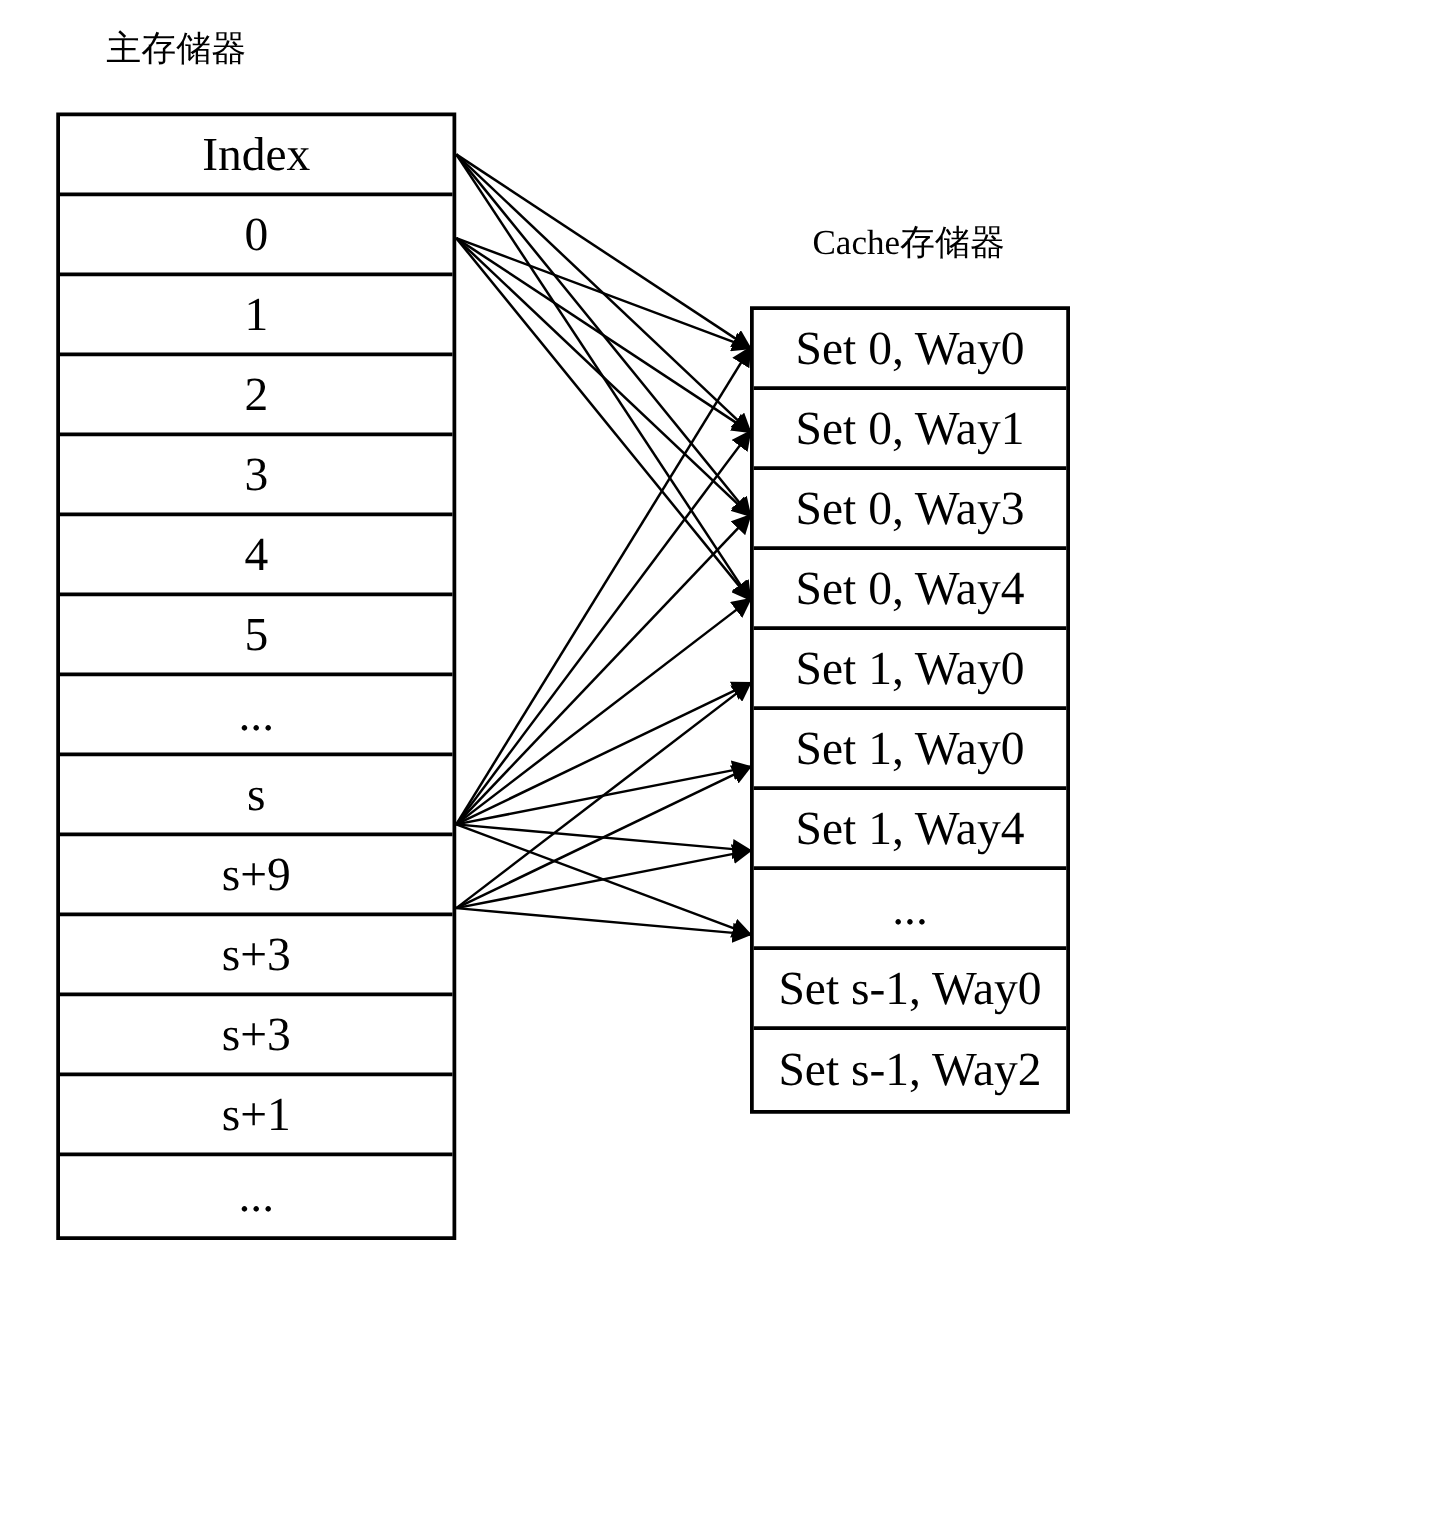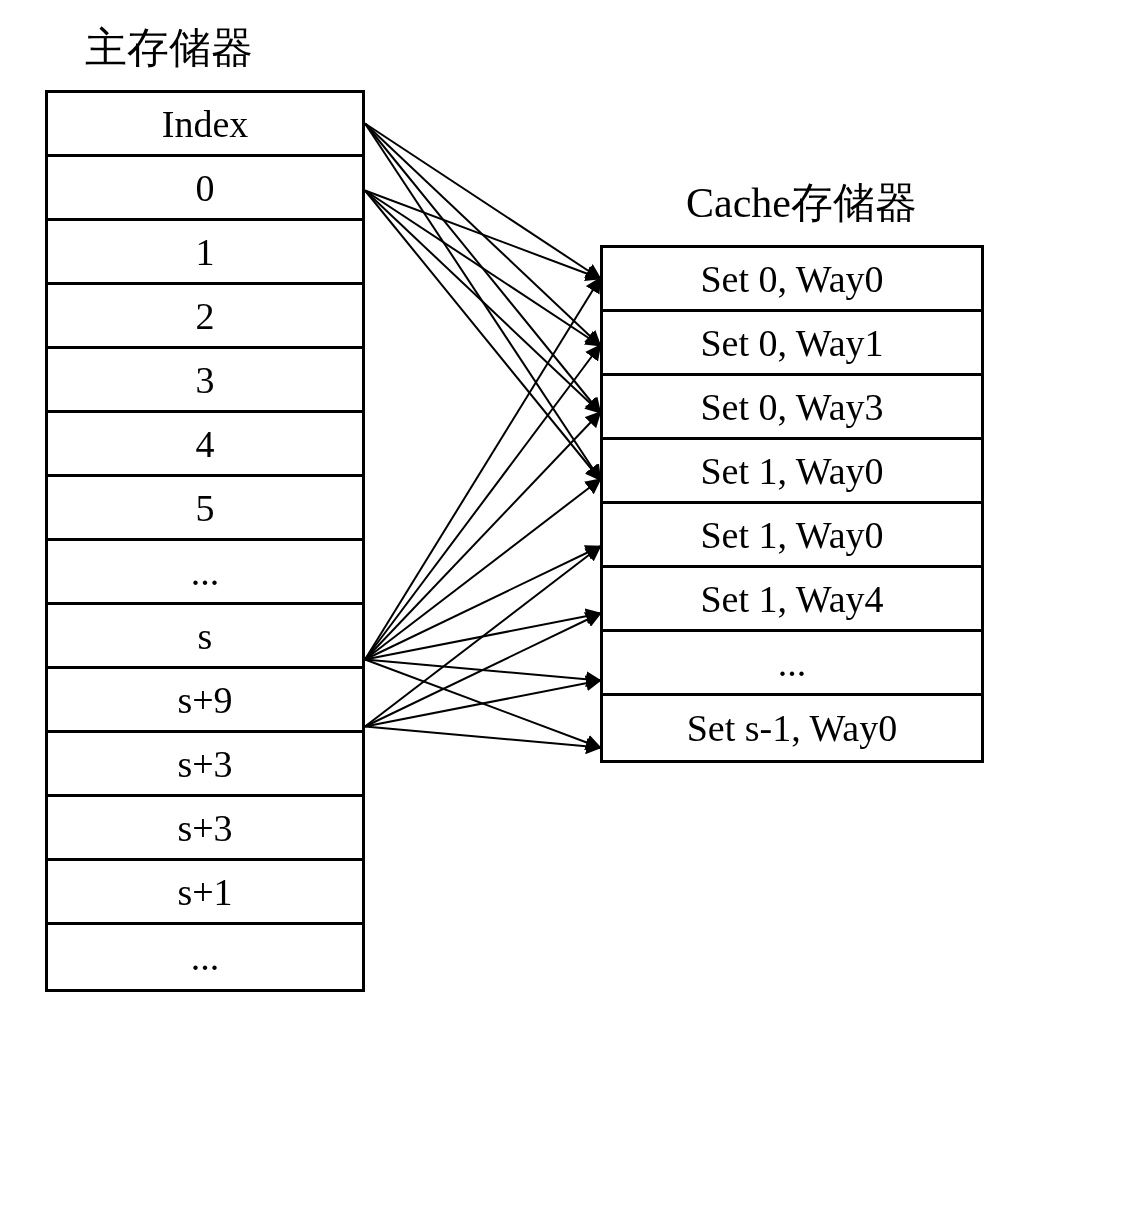--- a/index.html
+++ b/index.html
@@ -5,40 +5,40 @@
   * { box-sizing: border-box; margin: 0; padding: 0; }
   body {
     background: #fff;
     width: 1147px;
     height: 1213px;
     position: relative;
     font-family: "Times New Roman", serif;
   }
   .title {
     position: absolute;
-    font-size: 42px;
+    font-size: 28px;
     color: #000;
   }
   .main-memory-title { left: 85px; top: 20px; }
-  .cache-title { left: 686px; top: 175px; }
+  .cache-title { left: 650px; top: 175px; }
   .table {
     position: absolute;
     border: 3px solid #000;
     display: flex;
     flex-direction: column;
   }
   .main-memory-table {
     left: 45px;
     top: 90px;
     width: 320px;
   }
   .cache-table {
     left: 600px;
     top: 245px;
-    width: 384px;
+    width: 256px;
   }
   .cell {
     height: 64px;
     border-bottom: 3px solid #000;
     display: flex;
     align-items: center;
     justify-content: center;
     font-size: 38px;
     color: #000;
   }
@@ -72,25 +72,27 @@
   <div class="cell">s+3</div>
   <div class="cell">s+3</div>
   <div class="cell">s+1</div>
   <div class="cell">...</div>
 </div>
 
 <div class="table cache-table">
   <div class="cell">Set 0, Way0</div>
   <div class="cell">Set 0, Way1</div>
   <div class="cell">Set 0, Way3</div>
+  <div class="cell">Set 0, Way4</div>
   <div class="cell">Set 1, Way0</div>
   <div class="cell">Set 1, Way0</div>
   <div class="cell">Set 1, Way4</div>
   <div class="cell">...</div>
   <div class="cell">Set s-1, Way0</div>
+  <div class="cell">Set s-1, Way2</div>
 </div>
 
 <svg class="arrows-svg">
   <defs>
     <marker id="arrowhead" markerWidth="8" markerHeight="8" refX="7" refY="4" orient="auto">
       <path d="M0,0 L8,4 L0,8 Z" fill="#000"></path>
     </marker>
   </defs>
   <g stroke="#000" stroke-width="2" fill="none" marker-end="url(#arrowhead)" id="arrow-group">
       <line x1="365" y1="123.5" x2="600" y2="278.5"></line>

